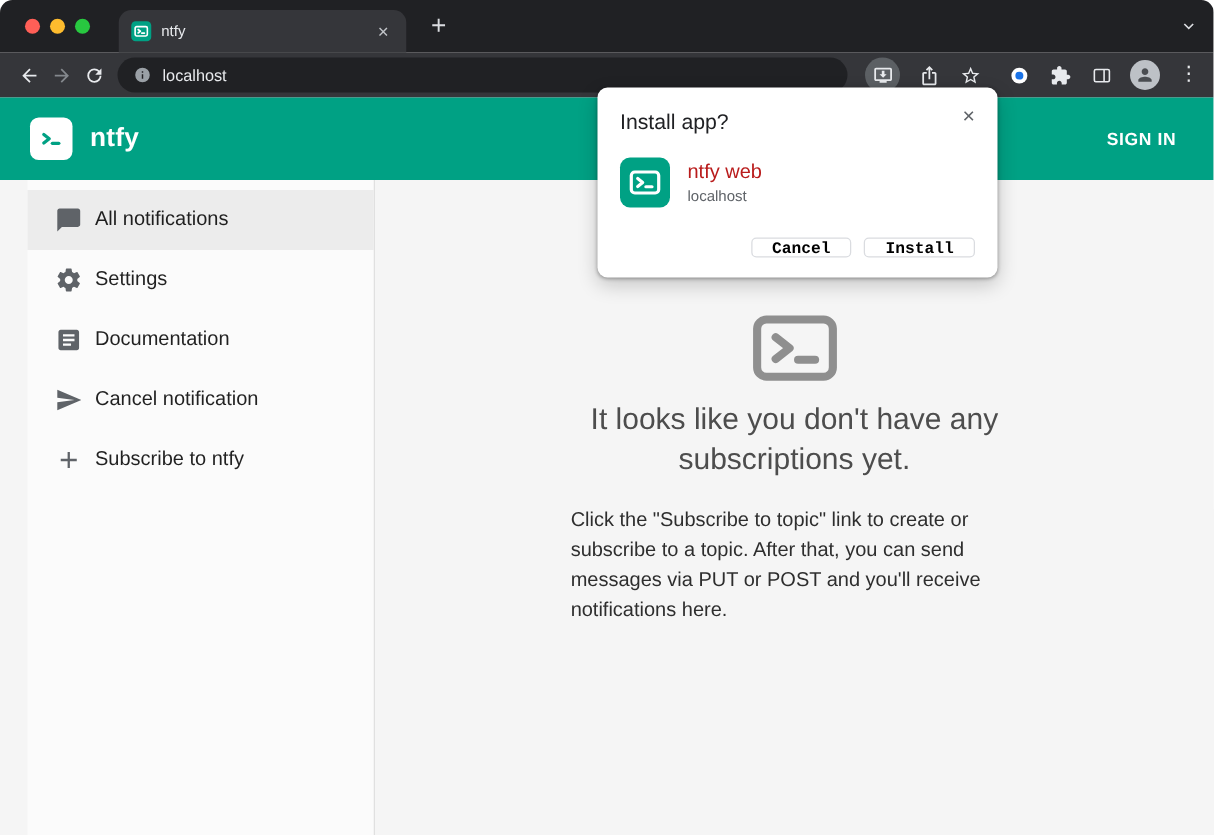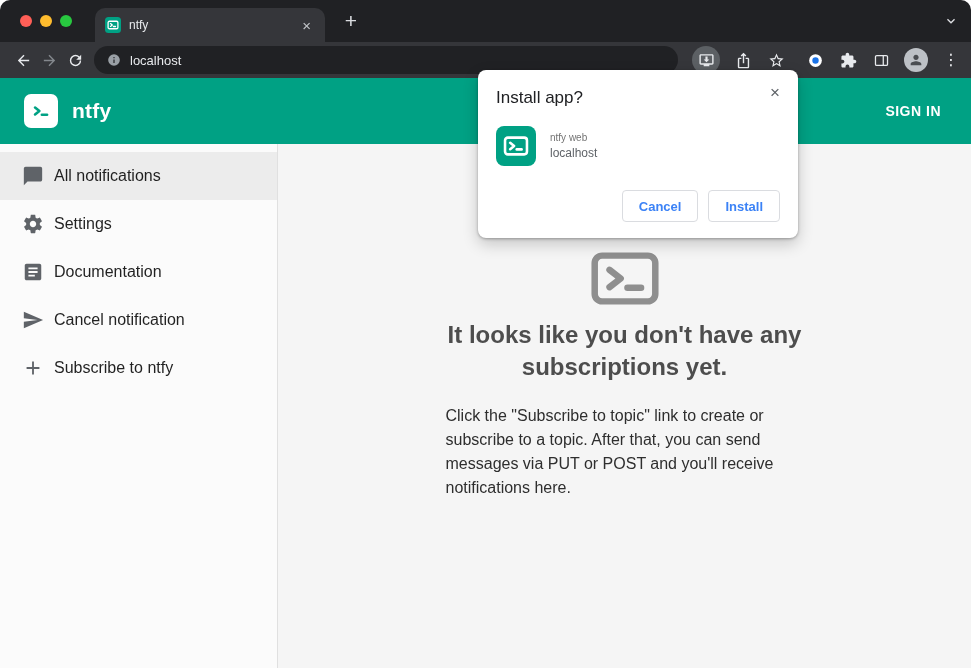--- a/index.html
+++ b/index.html
@@ -91,41 +91,41 @@
   .logo-box svg { width: 26px; height: 26px; }
   .brand { font-size: 21px; font-weight: bold; margin-left: 14px; letter-spacing: 0.2px; }
   .header-actions { margin-left: auto; display: flex; align-items: center; gap: 18px; }
   .signin { font-size: 14px; font-weight: bold; letter-spacing: 0.5px; padding: 8px 6px; }
   .signup {
     font-size: 14px; font-weight: bold; letter-spacing: 0.5px;
     border: 1px solid rgba(255,255,255,0.65); border-radius: 4px; padding: 8px 18px;
   }
 
   
-  .content { display: flex; height: 524px; }
+  .content { display: flex; height: 524px; padding-left: 22px; }
   .sidebar {
     width: 278px; background: #fbfbfb; border-right: 1px solid #e0e0e0;
     padding-top: 8px; flex: none;
   }
   .side-item {
     height: 48px; display: flex; align-items: center; gap: 10px; padding: 0 22px;
     color: rgba(0,0,0,0.87); font-size: 16px;
   }
   .side-item.selected { background: #ececec; }
   .side-item .sicon { width: 22px; height: 22px; color: #5f6368; display: inline-flex; flex: none; }
   .side-item .sicon svg { width: 22px; height: 22px; }
 
   .main {
     flex: 1; background: #f5f5f5; display: flex; flex-direction: column;
     align-items: center; padding-top: 108px;
   }
   .empty-icon { color: #8f8f8f; }
   .empty-heading {
     margin-top: 10px; max-width: 430px; text-align: center;
-    font-size: 24px; font-weight: bold; color: #4d4d4d; line-height: 1.32;
+    font-size: 24px; font-weight: normal; color: #4d4d4d; line-height: 1.32;
   }
   .empty-paragraphs { width: 358px; margin-top: 22px; font-size: 16px; color: #2e2e2e; line-height: 1.5; }
   .empty-paragraphs p + p { margin-top: 16px; }
   .tlink { color: #2e8377; text-decoration: underline; cursor: pointer; }
 
   
   .dialog {
     position: absolute; left: 478px; top: 70px; width: 320px;
     background: #ffffff; border-radius: 8px; z-index: 50;
     box-shadow: 0 1px 3px rgba(0,0,0,0.3), 0 6px 16px rgba(0,0,0,0.2);
@@ -135,27 +135,27 @@
   .dialog-close {
     position: absolute; top: 12px; right: 14px; color: #5f6368;
     font-size: 17px; line-height: 1; padding: 2px 4px;
   }
   .dialog-row { margin-top: 18px; display: flex; align-items: center; gap: 14px; }
   .dialog-appicon {
     width: 40px; height: 40px; background: #00a184; border-radius: 8px;
     display: inline-flex; align-items: center; justify-content: center; color: #ffffff; flex: none;
   }
   .dialog-appicon svg { width: 28px; height: 28px; }
-  .dialog-appname { font-size: 10px; color: #737373; }
+  .dialog-appname { font-size: 16px; color: #b91c1c; }
   .dialog-origin { font-size: 12px; color: #5f6368; margin-top: 3px; }
   .dialog-buttons { margin-top: 24px; display: flex; justify-content: flex-end; gap: 10px; }
   .dlg-btn {
-    height: 32px; padding: 0 16px; border: 1px solid #dadce0; border-radius: 4px;
-    background: #ffffff; color: #3b82f6; font-size: 13px; font-weight: bold;
-    display: inline-flex; align-items: center; font-family: Liberation Sans, sans-serif;
+    height: 16px; padding: 0 16px; border: 1px solid #dadce0; border-radius: 4px;
+    background: #ffffff; color: #000000; font-size: 13px; font-weight: bold;
+    display: inline-flex; align-items: center; font-family: Liberation Mono, monospace;
   }
 </style>
 </head>
 <body>
 
 <div class="window">
 
   <div class="tabbar">
     <div class="traffic">
       <span class="light red"></span>

